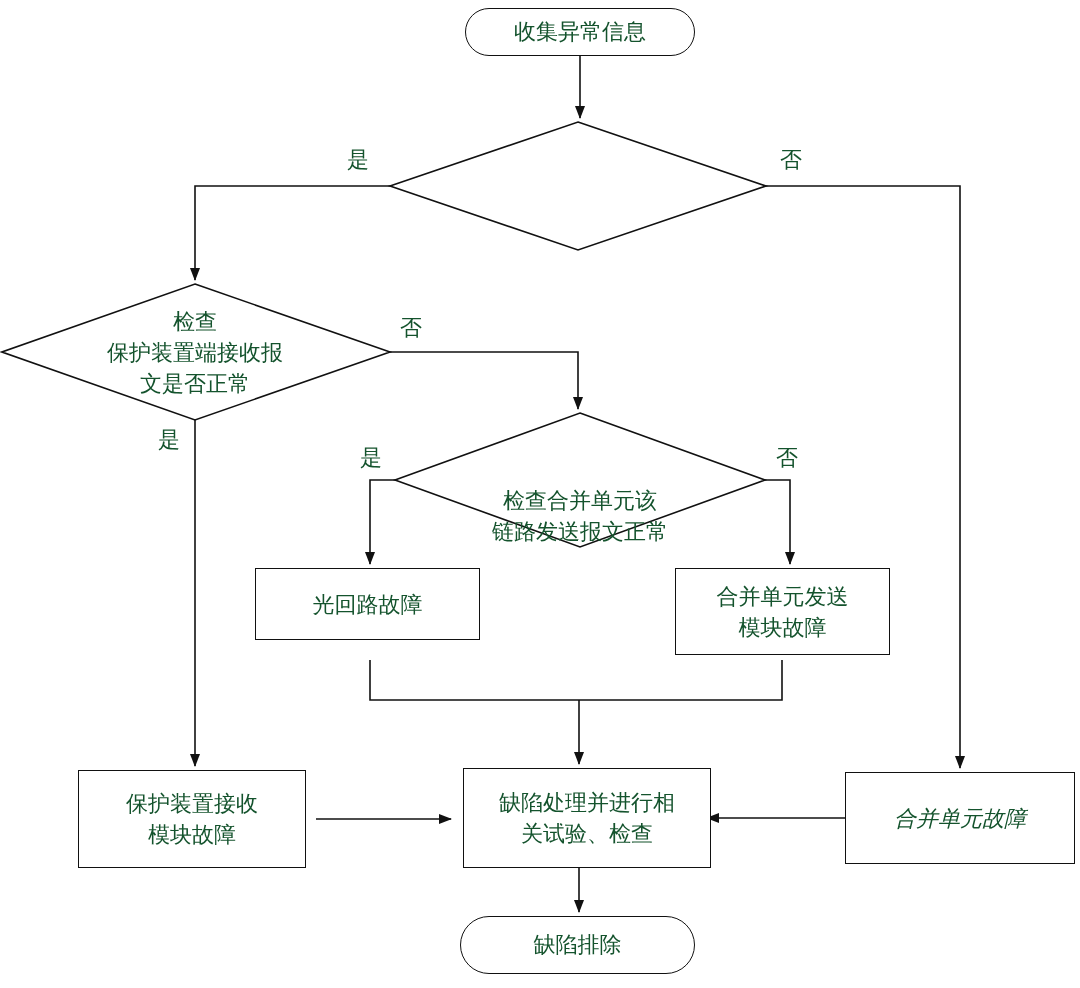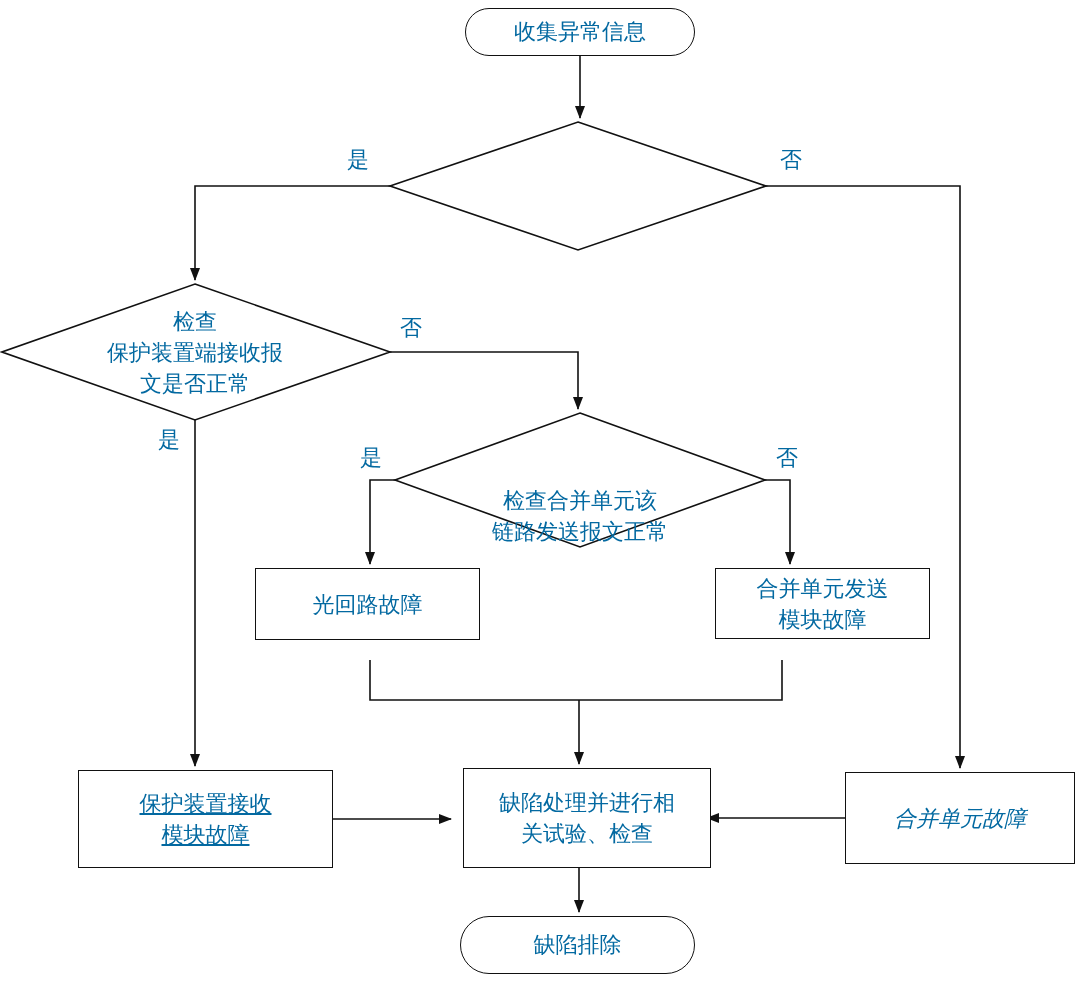--- a/index.html
+++ b/index.html
@@ -6,21 +6,21 @@
     margin: 0;
     padding: 0;
     background: #ffffff;
   }
   #canvas {
     position: relative;
     width: 1080px;
     height: 988px;
     background: #ffffff;
     font-family: "Liberation Serif", "DejaVu Serif", serif;
-    color: #0369a1;
+    color: #14532d;
     overflow: hidden;
   }
   #wires {
     position: absolute;
     left: 0;
     top: 0;
     width: 1080px;
     height: 988px;
   }
   .node-text {
@@ -112,26 +112,26 @@
 保护装置端接收报
 文是否正常</div>
 
   <div class="node-text" style="left:430px; top:446px; width:300px; height:68px;margin-top:36px;">检查合并单元该
 链路发送报文正常</div>
 
   <div class="rect-node" style="left:255px; top:568px; width:225px; height:72px;">
     <span>光回路故障</span>
   </div>
 
-  <div class="rect-node" style="left:675px; top:568px; width:215px; height:71px;margin-left:40px;">
+  <div class="rect-node" style="left:675px; top:568px; width:215px; height:87px;">
     <span>合并单元发送
 模块故障</span>
   </div>
 
-  <div class="rect-node" style="left:78px; top:770px; width:255px; height:98px;text-decoration:underline;">
+  <div class="rect-node" style="left:78px; top:770px; width:228px; height:98px;">
     <span>保护装置接收
 模块故障</span>
   </div>
 
   <div class="rect-node" style="left:455px; top:768px; width:248px; height:100px;margin-left:8px;">
     <span>缺陷处理并进行相
 关试验、检查</span>
   </div>
 
   <div class="rect-node" style="left:845px; top:772px; width:230px; height:92px;font-style:italic;">

